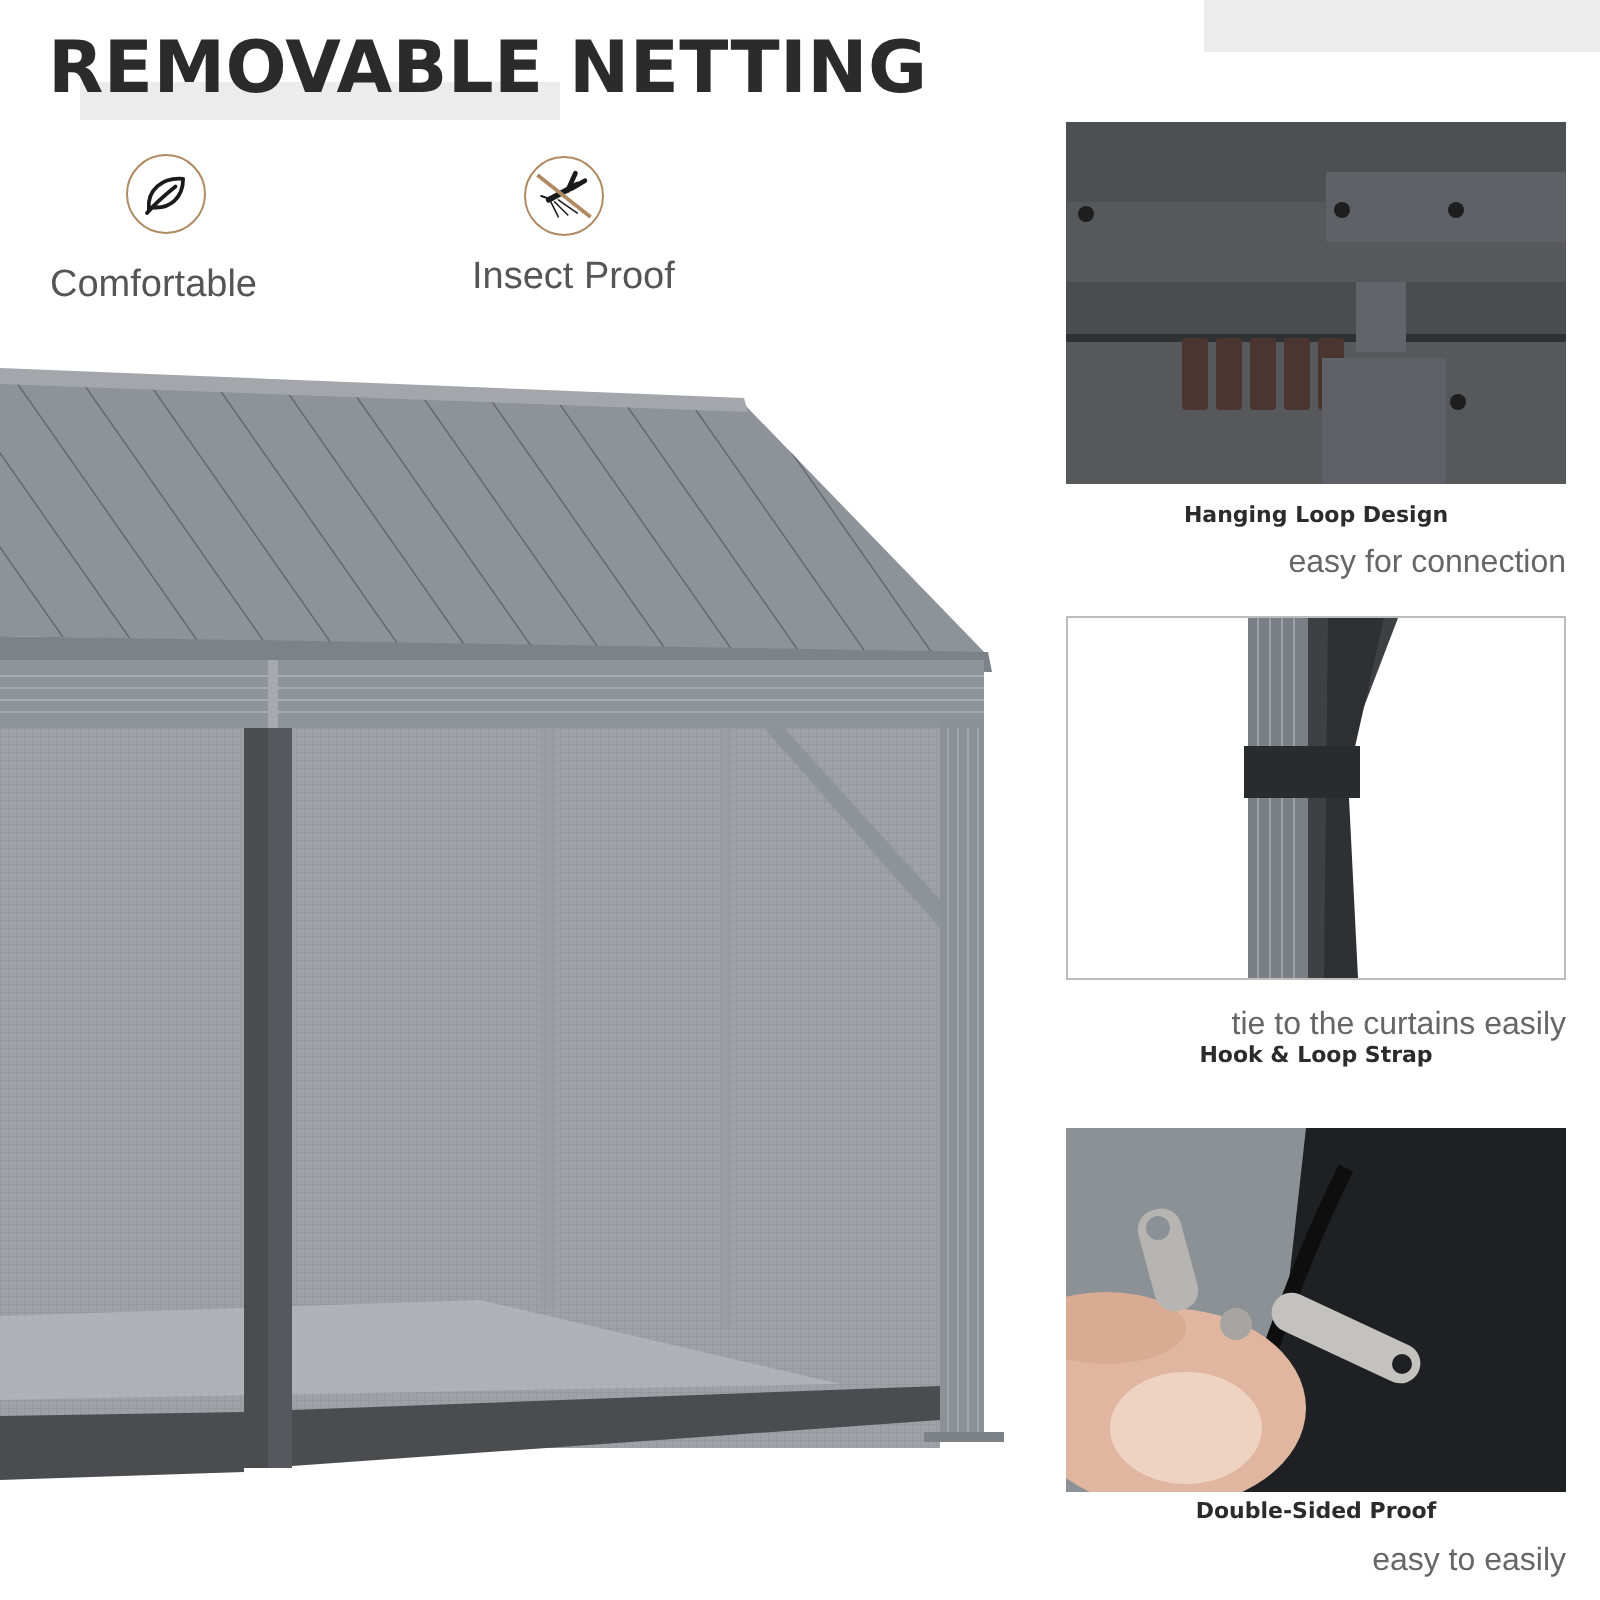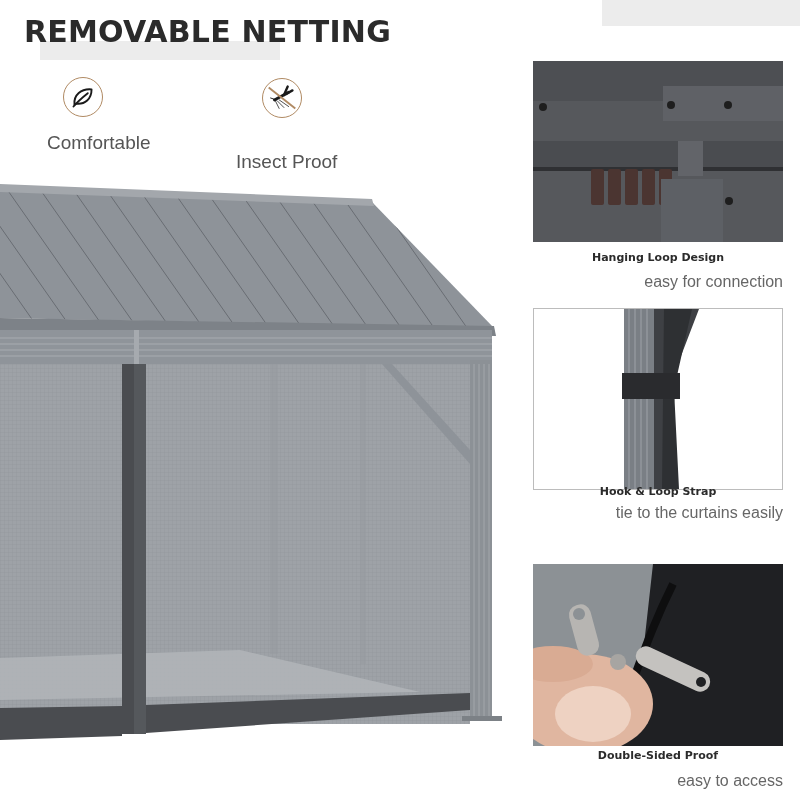--- a/index.html
+++ b/index.html
@@ -1,29 +1,29 @@
 <!DOCTYPE html>
 <html><head>
 <meta charset="utf-8">
 <style>
   html, body { margin: 0; padding: 0; }
   body { width: 800px; height: 800px; background: #ffffff; position: relative; overflow: hidden; font-family: "DejaVu Sans", sans-serif; }
   .abs { position: absolute; }
 
   .corner-bar { left: 602px; top: 0; width: 198px; height: 26px; background: #ececec; }
   .title-underlay { left: 40px; top: 41px; width: 240px; height: 19px; background: #ececec; }
-  .title { left: 24px; top: 14px; font-size: 30px; font-weight: bold; color: #2b2b2b; letter-spacing: 0.2px; white-space: nowrap; }
+  .title { left: 24px; top: 14px; font-size: 36px; font-weight: bold; color: #2b2b2b; letter-spacing: 0.2px; white-space: nowrap; }
 
   .feature-icon { width: 40px; height: 40px; border: 1.5px solid #b08a63; border-radius: 50%; box-sizing: border-box; }
   .feature-icon svg { width: 100%; height: 100%; display: block; }
   .icon-comfort { left: 63px; top: 77px; }
   .icon-insect { left: 262px; top: 78px; }
   .feature-label { font-size: 19px; color: #555; white-space: nowrap; font-family: "Liberation Sans", sans-serif; }
-  .label-comfort { left: 25px; top: 132px; margin-left: 22px; }
-  .label-insect { left: 236px; top: 128px; margin-top: 23px; }
+  .label-comfort { left: 25px; top: 132px; }
+  .label-insect { left: 236px; top: 128px; }
 
   .gazebo { left: 0; top: 180px; width: 520px; height: 620px; }
   .gazebo svg { width: 520px; height: 620px; display: block; }
 
   .panel { left: 533px; width: 250px; background: #555; overflow: hidden; }
   .panel svg { width: 100%; height: 100%; display: block; }
   .panel-1 { top: 61px; height: 181px; }
   .panel-2 { top: 308px; height: 182px; background: #fff; border: 1px solid #bcbcbc; box-sizing: border-box; }
   .panel-3 { top: 564px; height: 182px; }
 
@@ -145,32 +145,32 @@
     <rect x="90" y="0" width="30" height="180" fill="#7a7f85"></rect>
     <g stroke="#9ea3a8" stroke-width="1">
       <line x1="95" y1="0" x2="95" y2="180"></line>
       <line x1="101" y1="0" x2="101" y2="180"></line>
       <line x1="107" y1="0" x2="107" y2="180"></line>
       <line x1="113" y1="0" x2="113" y2="180"></line>
     </g>
     <rect x="88" y="64" width="58" height="26" fill="#2a2b2e"></rect>
   </svg>
 </div>
-<div class="abs cap-title" style="top:485px">Hook &amp; Loop Strap</div>
+<div class="abs cap-title" style="top:521px">Hook &amp; Loop Strap</div>
 <div class="abs cap-sub" style="top:504px">tie to the curtains easily</div>
 
 <div class="abs panel panel-3">
   <svg viewBox="0 0 250 182" preserveAspectRatio="none">
     <rect width="250" height="182" fill="#8c9195"></rect>
     <polygon points="120,0 250,0 250,182 80,182 110,90" fill="#1f2023"></polygon>
     <path d="M140 20 C 120 60, 110 90, 95 130" stroke="#0e0e0f" stroke-width="8" fill="none"></path>
     <ellipse cx="50" cy="140" rx="70" ry="50" fill="#e0b6a0"></ellipse>
     <ellipse cx="60" cy="150" rx="38" ry="28" fill="#eed2c2"></ellipse>
     <ellipse cx="20" cy="100" rx="40" ry="18" fill="#d9ab93"></ellipse>
     <rect x="40" y="40" width="22" height="52" rx="10" fill="#b7b5b2" transform="rotate(-15 51 66)"></rect>
     <circle cx="46" cy="50" r="6" fill="#8c9195"></circle>
     <rect x="100" y="95" width="80" height="20" rx="10" fill="#c4c2bf" transform="rotate(25 140 105)"></rect>
     <circle cx="168" cy="118" r="5" fill="#1f2023"></circle>
     <circle cx="85" cy="98" r="8" fill="#a7a5a2"></circle>
   </svg>
 </div>
 <div class="abs cap-title" style="top:749px">Double-Sided Proof</div>
-<div class="abs cap-sub" style="top:772px">easy to access</div>
+<div class="abs cap-sub" style="top:772px">easy to easily</div>
 
 </body></html>

